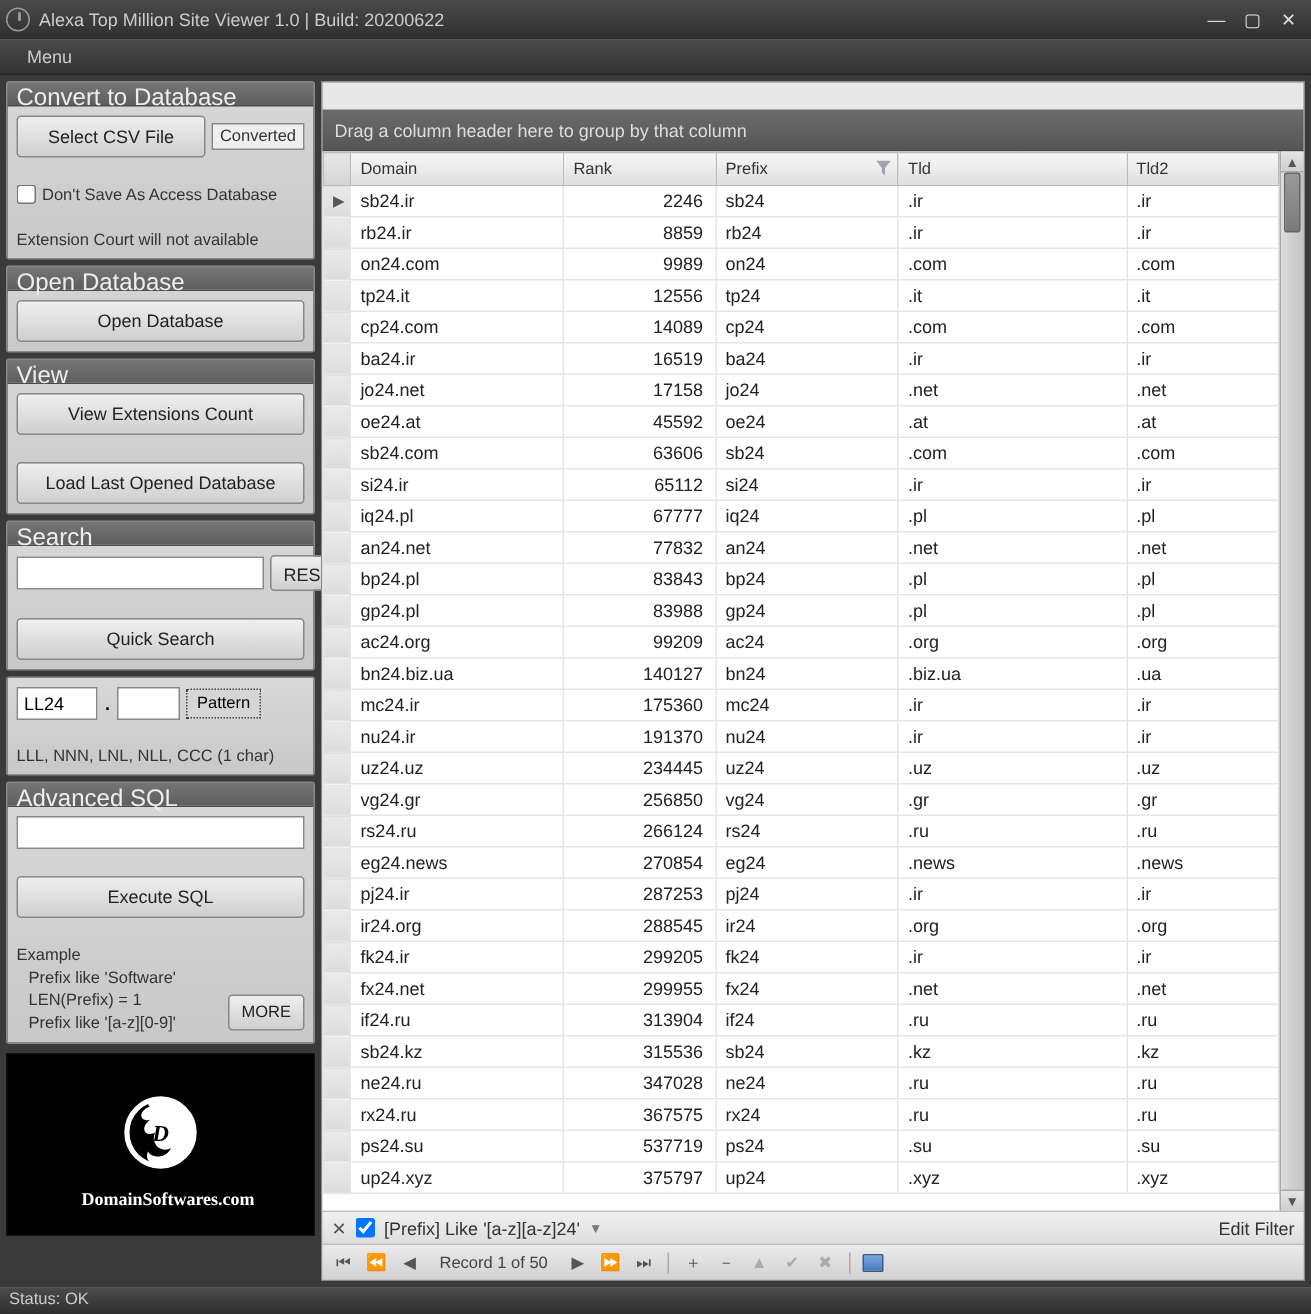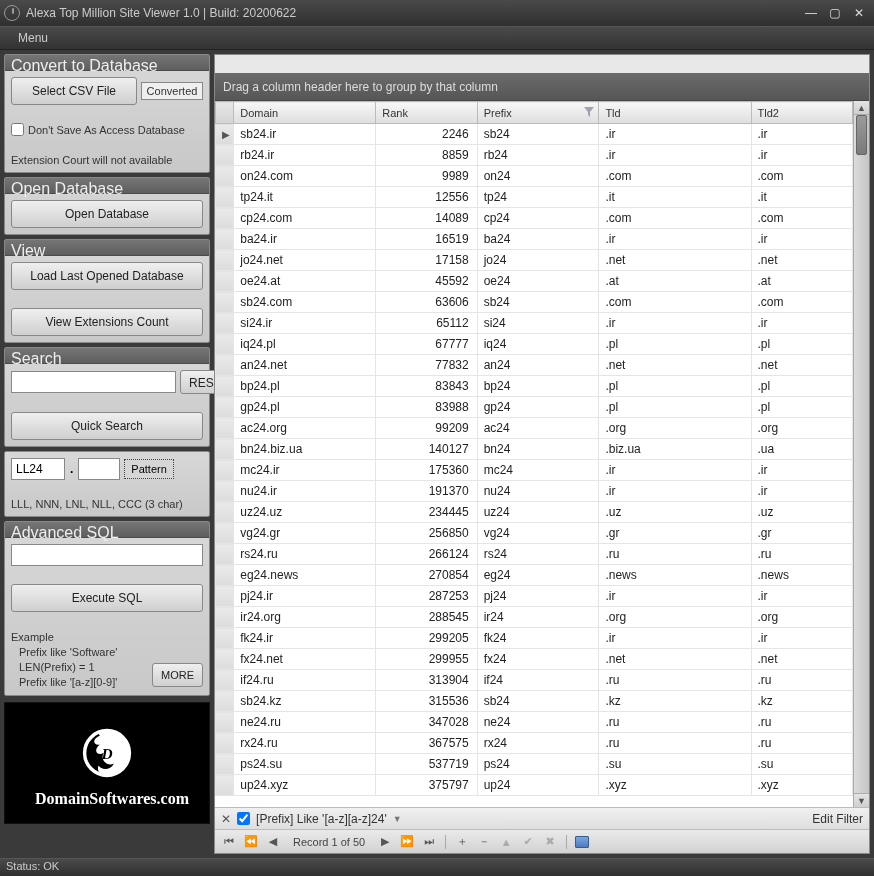--- a/index.html
+++ b/index.html
@@ -26,21 +26,21 @@
 .mini-label-box { border: 1px solid #888; background: #efefef; padding: 2px 4px; font-size: 11px; color: #333; text-align: center; }
 input[type=text] { border: 1px solid #888; background: #fff; height: 22px; padding: 2px 4px; font-size: 12px; }
 .pattern-row input.p1 { width: 54px; }
 .pattern-row .dot { font-weight: bold; padding: 0 1px; }
 .pattern-row input.p2 { width: 42px; }
 .pattern-btn { border: 1.5px dotted #444; background: #d6d6d6; padding: 3px 6px; font-size: 11px; cursor:pointer; }
 .sql-example { font-size: 11px; color: #333; line-height: 1.35; }
 .more-btn { float: right; margin-left: 6px; }
 .brand { background: #000; margin-top: 2px; display: flex; flex-direction: column; align-items: center; justify-content: center; color: #fff; font-weight: bold; font-family: Georgia, serif; height: 122px; border:1px solid #111; }
 .brand svg { width: 70px; height: 70px; }
-.brand .brand-text { font-size: 16px; margin-top: 2px; margin-left: 10px; }
+.brand .brand-text { font-size: 12px; margin-top: 2px; margin-left: 10px; }
 .main { flex: 1; display: flex; flex-direction: column; background: #e8e8e8; border: 1px solid #888; min-width: 0; }
 .group-bar { height: 28px; background: linear-gradient(#6b6b6b,#565656); color: #ddd; font-size: 12px; display: flex; align-items: center; padding: 0 8px; border-bottom: 1px solid #444; margin-top: 18px; }
 .grid-wrap { flex: 1; display: flex; min-height: 0; }
 .grid { flex: 1; overflow: hidden; background: #fff; position: relative; }
 table { border-collapse: collapse; width: 100%; table-layout: fixed; }
 thead th { background: linear-gradient(#f7f7f7,#dedede); border: 1px solid #bbb; font-weight: normal; font-size: 11px; color: #333; text-align: left; padding: 4px 6px; height: 22px; position: relative; }
 thead th.handle { width: 18px; background: linear-gradient(#e7e7e7,#d4d4d4); }
 thead th .funnel { position: absolute; right: 4px; top: 5px; width: 10px; height: 10px; opacity: 0.5; }
 tbody td { border: 1px solid #e5e5e5; font-size: 12px; color: #222; padding: 2px 6px; height: 21px; white-space: nowrap; overflow: hidden; }
 tbody td.handle { background: linear-gradient(#eaeaea,#dcdcdc); text-align:center; color:#555; font-size:10px; }
@@ -97,22 +97,22 @@
       <div class="panel">
         <div class="panel-header">Open Database</div>
         <div class="panel-body">
           <button class="btn full">Open Database</button>
         </div>
       </div>
 
       <div class="panel">
         <div class="panel-header">View</div>
         <div class="panel-body">
+          <button class="btn full">View Extensions Count</button>
           <button class="btn full">Load Last Opened Database</button>
-          <button class="btn full">View Extensions Count</button>
         </div>
       </div>
 
       <div class="panel">
         <div class="panel-header">Search</div>
         <div class="panel-body">
           <div class="row">
             <input type="text" style="flex: 1 1 0%;" value="">
             <button class="btn" style="height:24px">RESET</button>
           </div>
@@ -121,21 +121,21 @@
       </div>
 
       <div class="panel">
         <div class="panel-body">
           <div class="row pattern-row">
             <input type="text" class="p1" value="LL24" style="">
             <span class="dot">.</span>
             <input type="text" class="p2" value="" style="">
             <button class="pattern-btn">Pattern</button>
           </div>
-          <div class="static-label">LLL, NNN, LNL, NLL, CCC (3 char)</div>
+          <div class="static-label">LLL, NNN, LNL, NLL, CCC (1 char)</div>
         </div>
       </div>
 
       <div class="panel">
         <div class="panel-header">Advanced SQL</div>
         <div class="panel-body">
           <input type="text" value="" style="">
           <button class="btn full">Execute SQL</button>
           <div class="sql-example">
             <div>Example</div>

